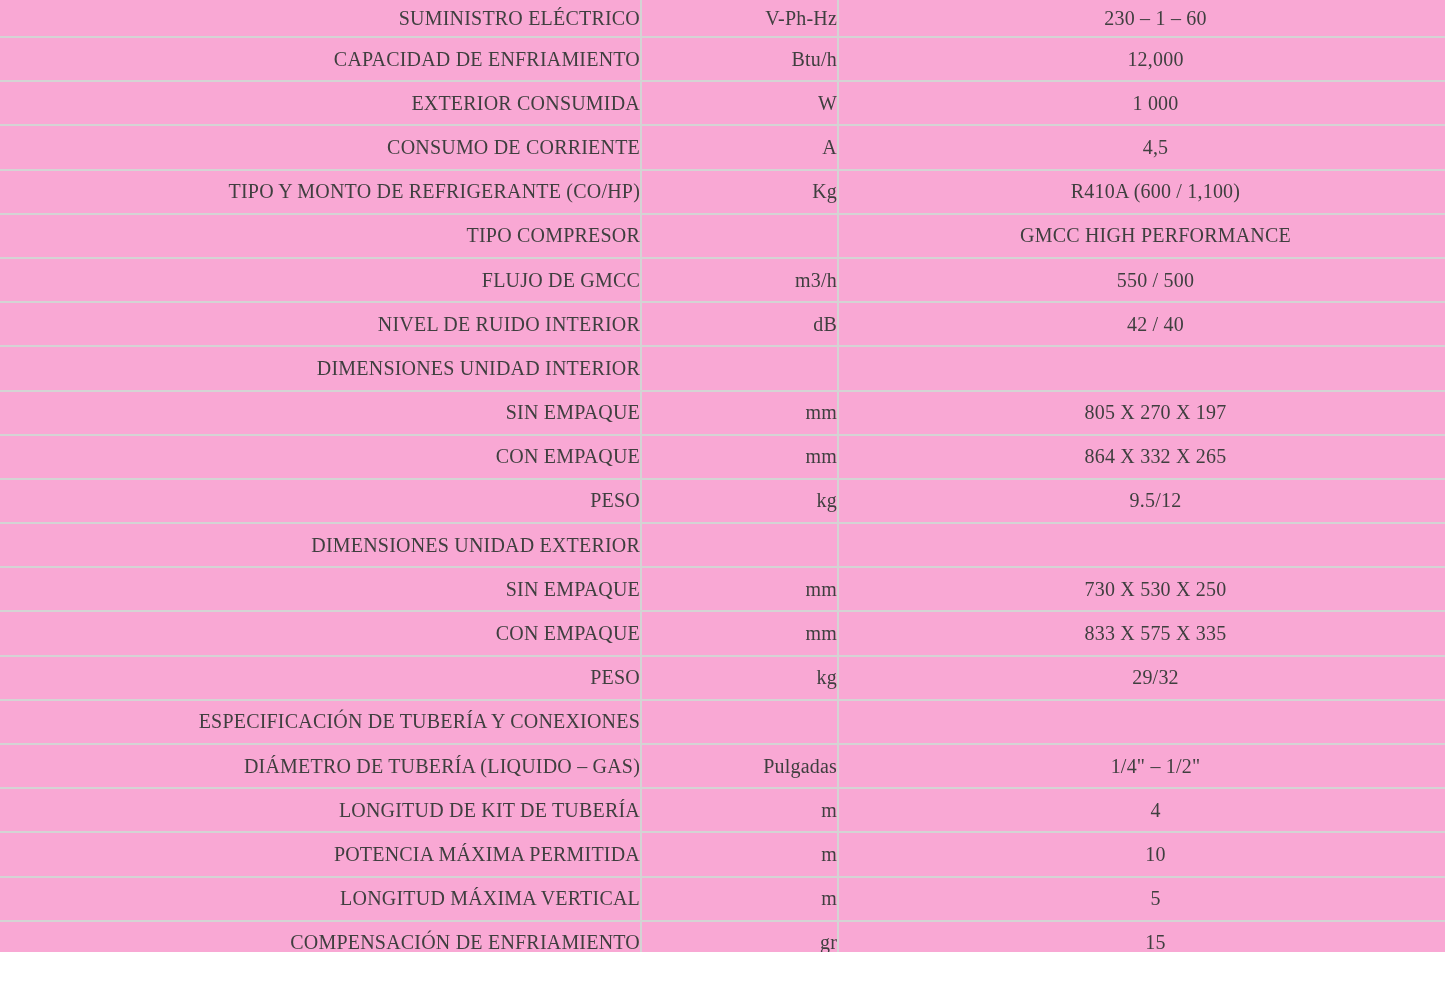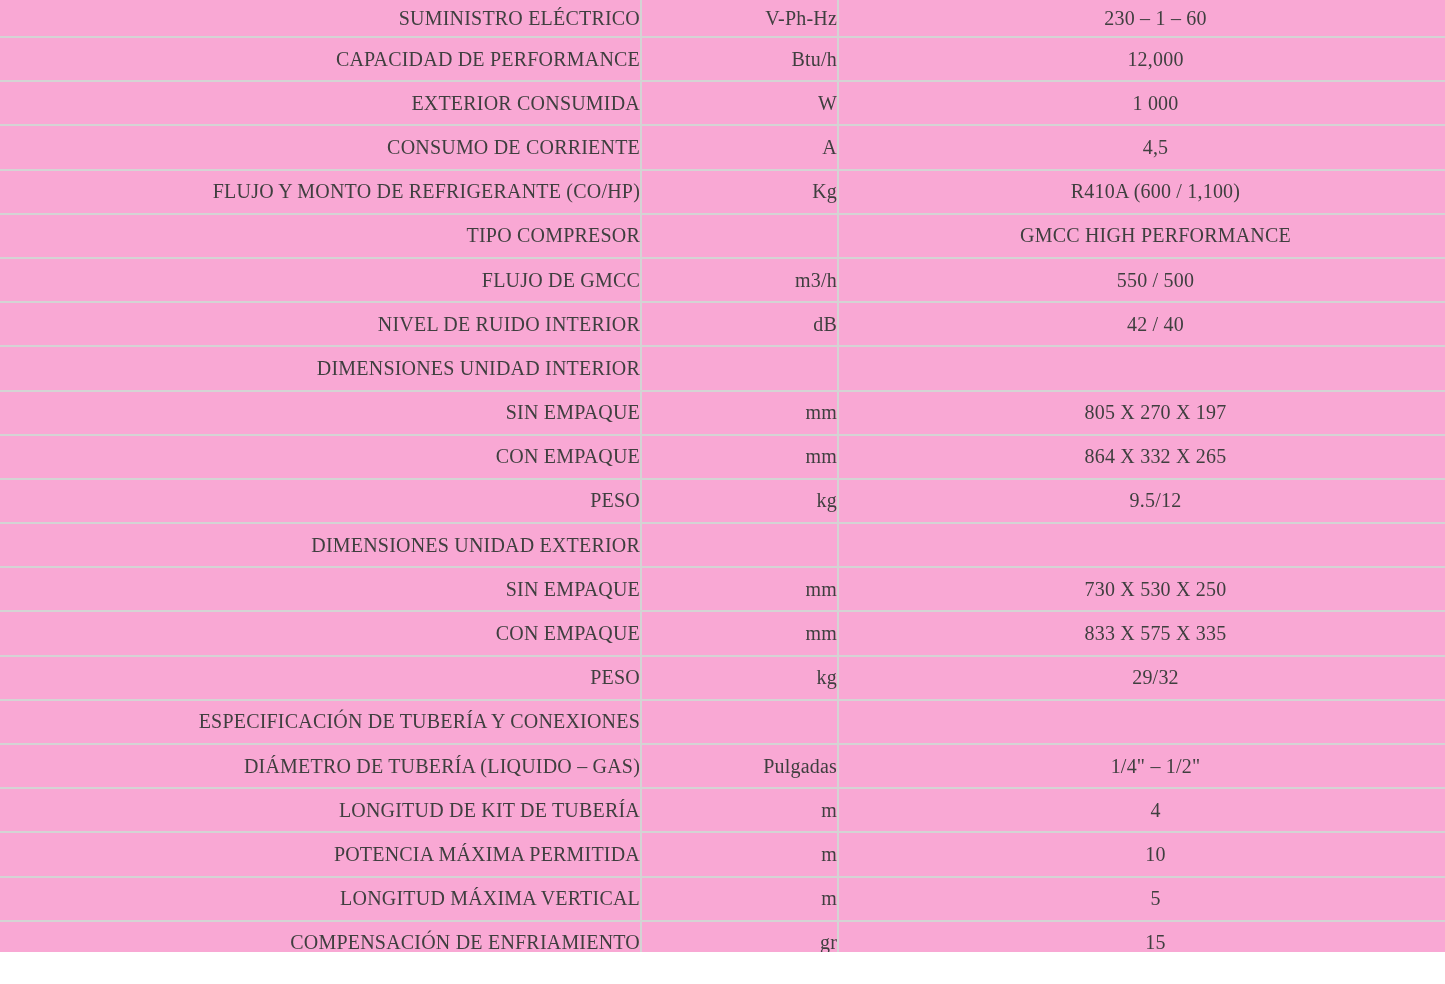--- a/index.html
+++ b/index.html
@@ -58,36 +58,36 @@
       <col style="width:197px">
       <col style="width:634px">
     </colgroup>
     <tbody>
         <tr>
     <td class="label">SUMINISTRO ELÉCTRICO</td>
     <td class="unit">V-Ph-Hz</td>
     <td class="value">230 – 1 – 60</td>
   </tr>
         <tr>
-    <td class="label">CAPACIDAD DE PERFORMANCE</td>
+    <td class="label">CAPACIDAD DE ENFRIAMIENTO</td>
     <td class="unit">Btu/h</td>
     <td class="value">12,000</td>
   </tr>
         <tr>
     <td class="label">EXTERIOR CONSUMIDA</td>
     <td class="unit">W</td>
     <td class="value">1 000</td>
   </tr>
         <tr>
     <td class="label">CONSUMO DE CORRIENTE</td>
     <td class="unit">A</td>
     <td class="value">4,5</td>
   </tr>
         <tr>
-    <td class="label">FLUJO Y MONTO DE REFRIGERANTE (CO/HP)</td>
+    <td class="label">TIPO Y MONTO DE REFRIGERANTE (CO/HP)</td>
     <td class="unit">Kg</td>
     <td class="value">R410A (600 / 1,100)</td>
   </tr>
         <tr>
     <td class="label">TIPO COMPRESOR</td>
     <td class="unit"></td>
     <td class="value">GMCC HIGH PERFORMANCE</td>
   </tr>
         <tr>
     <td class="label">FLUJO DE GMCC</td>

